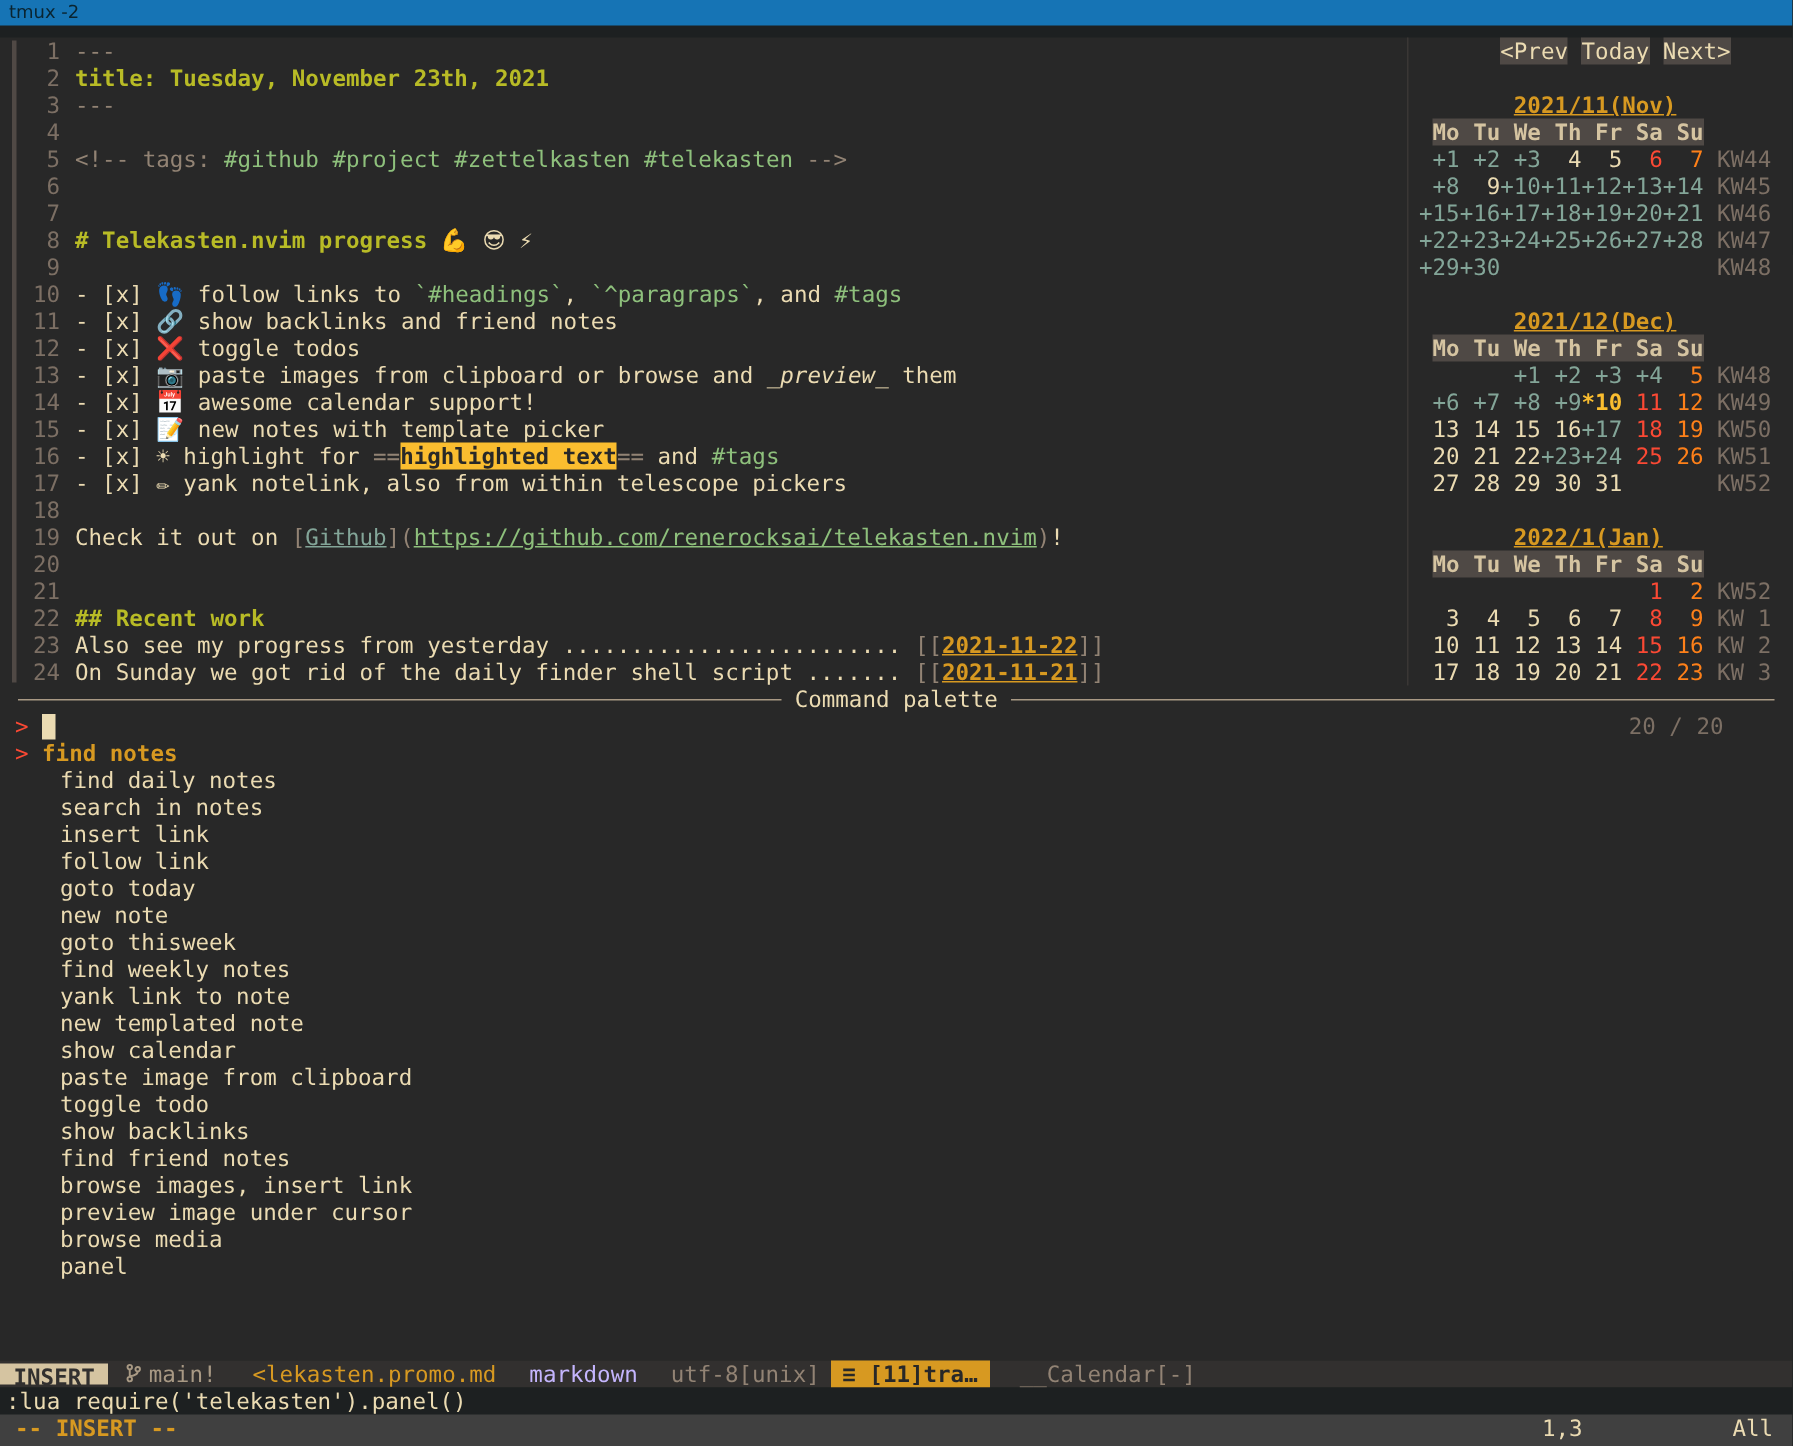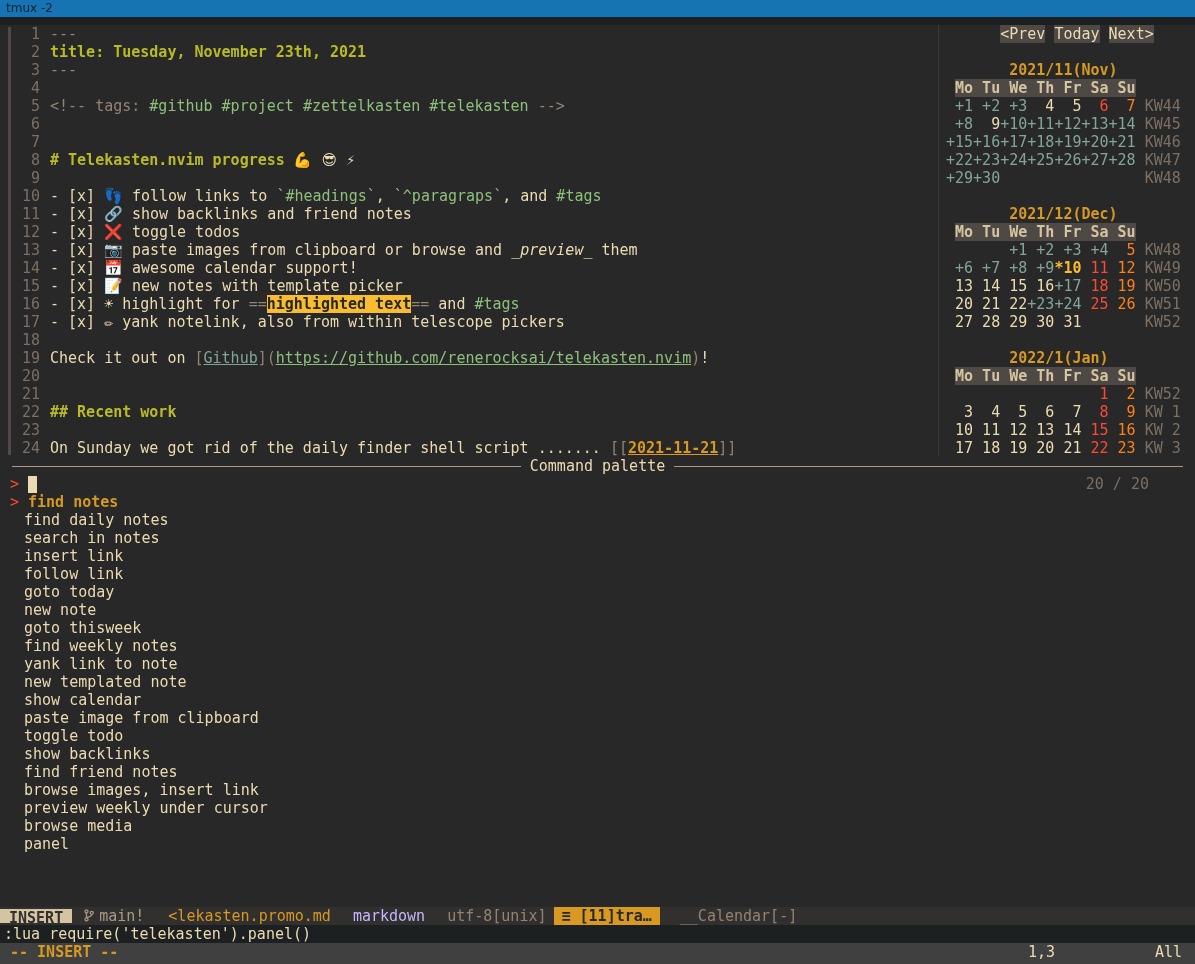--- a/index.html
+++ b/index.html
@@ -21,21 +21,21 @@
   .vsep { position: absolute; left: 938px; top: 25px; width: 1px; height: 432px; background: #3a3735; }
 
   .editor-region { position: absolute; top: 25px; left: 0; width: 938px; height: 432px; overflow: hidden; }
   .line { height: 18px; display: flex; }
   .ln { width: 40px; flex: none; text-align: right; color: #7c6f64; }
   .txt { margin-left: 10px; white-space: pre; }
 
   .calendar-region { position: absolute; top: 25px; left: 946px; width: 248px; height: 432px; }
   .cal-line { height: 18px; white-space: pre; }
   .cal-btn { background: #4f4945; color: #ebdbb2; cursor: pointer; }
-  .cal-title { color: #d79921; font-weight: bold; }
+  .cal-title { color: #d79921; font-weight: bold; text-decoration: underline; }
   .cal-hdr { background: #4f4945; color: #d5c4a1; font-weight: bold; }
   .cal-kw { color: #7c6f64; }
 
   .c-fg { color: #ebdbb2; }
   .c-gray { color: #928374; }
   .c-green { color: #b8bb26; }
   .c-aqua { color: #8ec07c; }
   .c-blue { color: #83a598; }
   .c-gold { color: #d79921; }
   .c-orange { color: #fe8019; }
@@ -54,21 +54,21 @@
   .sep-label { margin: 0 9px; color: #ebdbb2; }
 
   .prompt-row { position: absolute; top: 475px; left: 0; width: 100%; height: 18px; padding-left: 10px; }
   .cursor { display: inline-block; width: 9px; height: 17px; background: #ebdbb2; vertical-align: text-bottom; margin-left: 9px; }
   .counter { position: absolute; right: 46px; top: 0; color: #7c6f64; }
 
   .sel-row { position: absolute; top: 493px; left: 0; width: 100%; height: 18px; padding-left: 10px; }
   .sel-label { color: #d79921; font-weight: bold; margin-left: 9px; }
 
   .palette-list { position: absolute; top: 511px; left: 0; width: 100%; }
-  .pal-item { height: 18px; padding-left: 24px; cursor: pointer; }
+  .pal-item { height: 18px; padding-left: 40px; cursor: pointer; }
 
   .statusline {
     position: absolute; top: 907px; left: 0; width: 100%; height: 18px;
     background: #32302f; display: flex; align-items: center; line-height: 18px;
   }
   .sl-mode { background: #d5c4a1; color: #32302f; font-weight: bold; padding: 0 9px; height: 14px; }
   .sl-branch { margin-left: 12px; color: #a89984; }
   .sl-branch svg { vertical-align: -1px; margin-right: 5px; }
   .sl-file { margin-left: 24px; color: #d79921; }
   .sl-ft { margin-left: 22px; color: #c4b5fd; }
@@ -178,20 +178,21 @@
     <div class="line">
       <span class="ln">21</span>
       <span class="txt"></span>
     </div>
     <div class="line">
       <span class="ln">22</span>
       <span class="txt"><span class="c-green b">## Recent work</span></span>
     </div>
     <div class="line">
       <span class="ln">23</span>
+      <span class="txt"><span class="c-fg">Also see my progress from yesterday ......................... </span><span class="c-gray">[[</span><span class="c-gold b u">2021-11-22</span><span class="c-gray">]]</span></span>
     </div>
     <div class="line">
       <span class="ln">24</span>
       <span class="txt"><span class="c-fg">On Sunday we got rid of the daily finder shell script ....... </span><span class="c-gray">[[</span><span class="c-gold b u">2021-11-21</span><span class="c-gray">]]</span></span>
     </div>
   </div>
 
 <div class="calendar-region">
   <div class="cal-line"><span>      </span><span class="cal-btn">&lt;Prev</span><span> </span><span class="cal-btn">Today</span><span> </span><span class="cal-btn">Next&gt;</span></div>
   <div>
@@ -246,21 +247,21 @@
     <div class="pal-item c-fg">goto thisweek</div>
     <div class="pal-item c-fg">find weekly notes</div>
     <div class="pal-item c-fg">yank link to note</div>
     <div class="pal-item c-fg">new templated note</div>
     <div class="pal-item c-fg">show calendar</div>
     <div class="pal-item c-fg">paste image from clipboard</div>
     <div class="pal-item c-fg">toggle todo</div>
     <div class="pal-item c-fg">show backlinks</div>
     <div class="pal-item c-fg">find friend notes</div>
     <div class="pal-item c-fg">browse images, insert link</div>
-    <div class="pal-item c-fg">preview weekly under cursor</div>
+    <div class="pal-item c-fg">preview image under cursor</div>
     <div class="pal-item c-fg">browse media</div>
     <div class="pal-item c-fg">panel</div>
   </div>
 
 <div class="statusline">
   <span class="sl-mode">INSERT</span>
   <span class="sl-branch"><svg width="10" height="13" viewBox="0 0 10 13">
         <g stroke="#a89984" fill="none" stroke-width="1.3">
           <circle cx="2.5" cy="2.4" r="1.5"></circle>
           <circle cx="2.5" cy="10.4" r="1.5"></circle>

